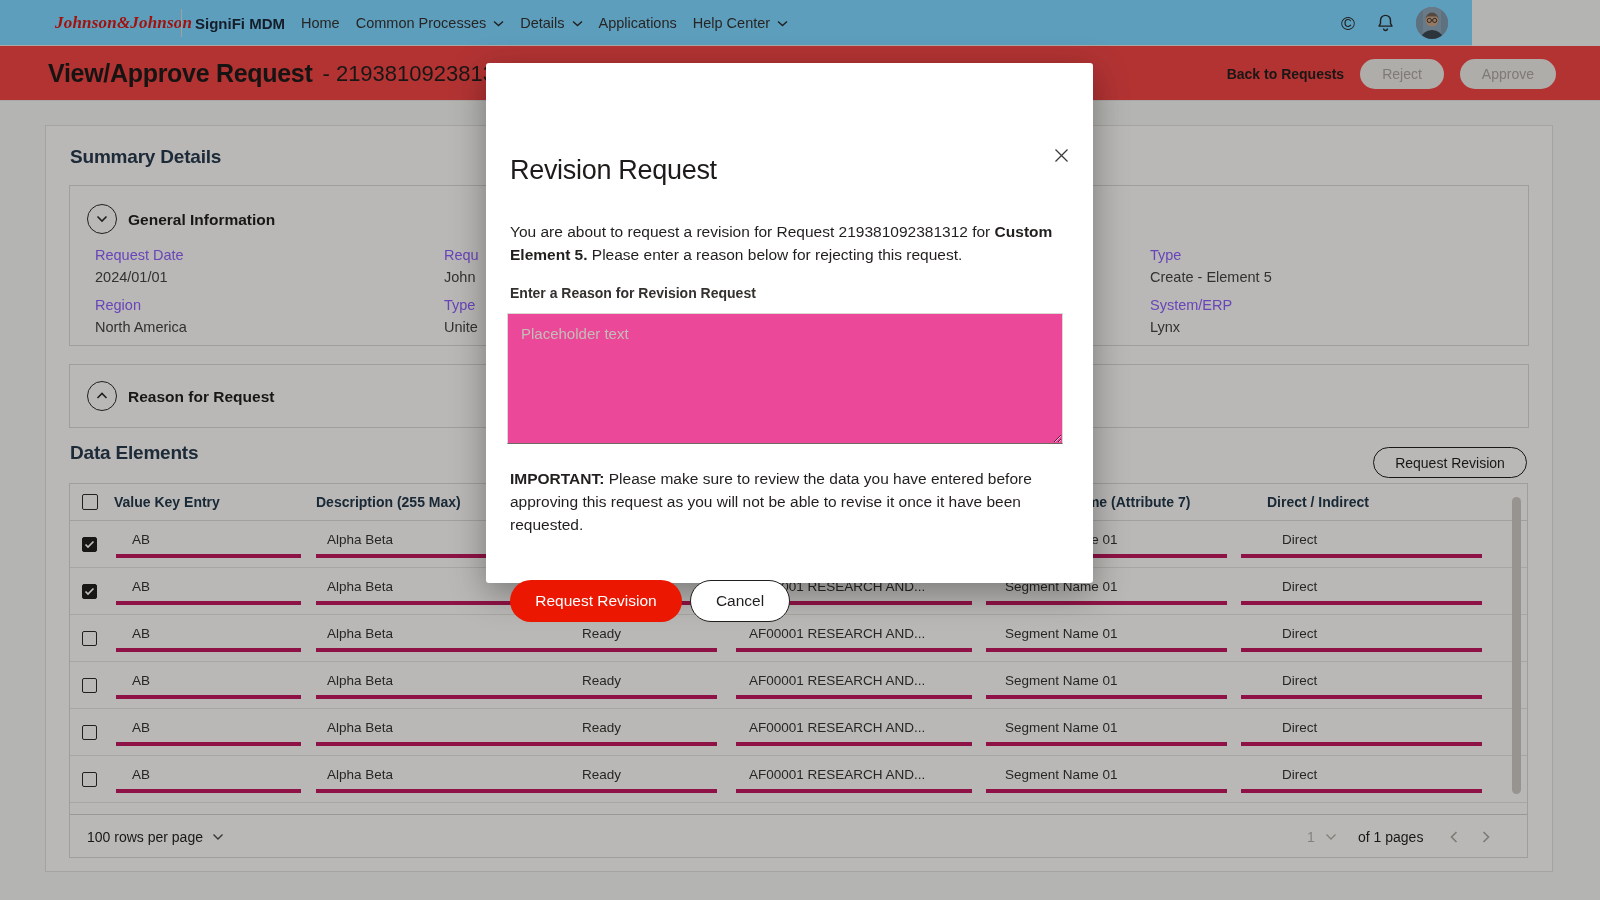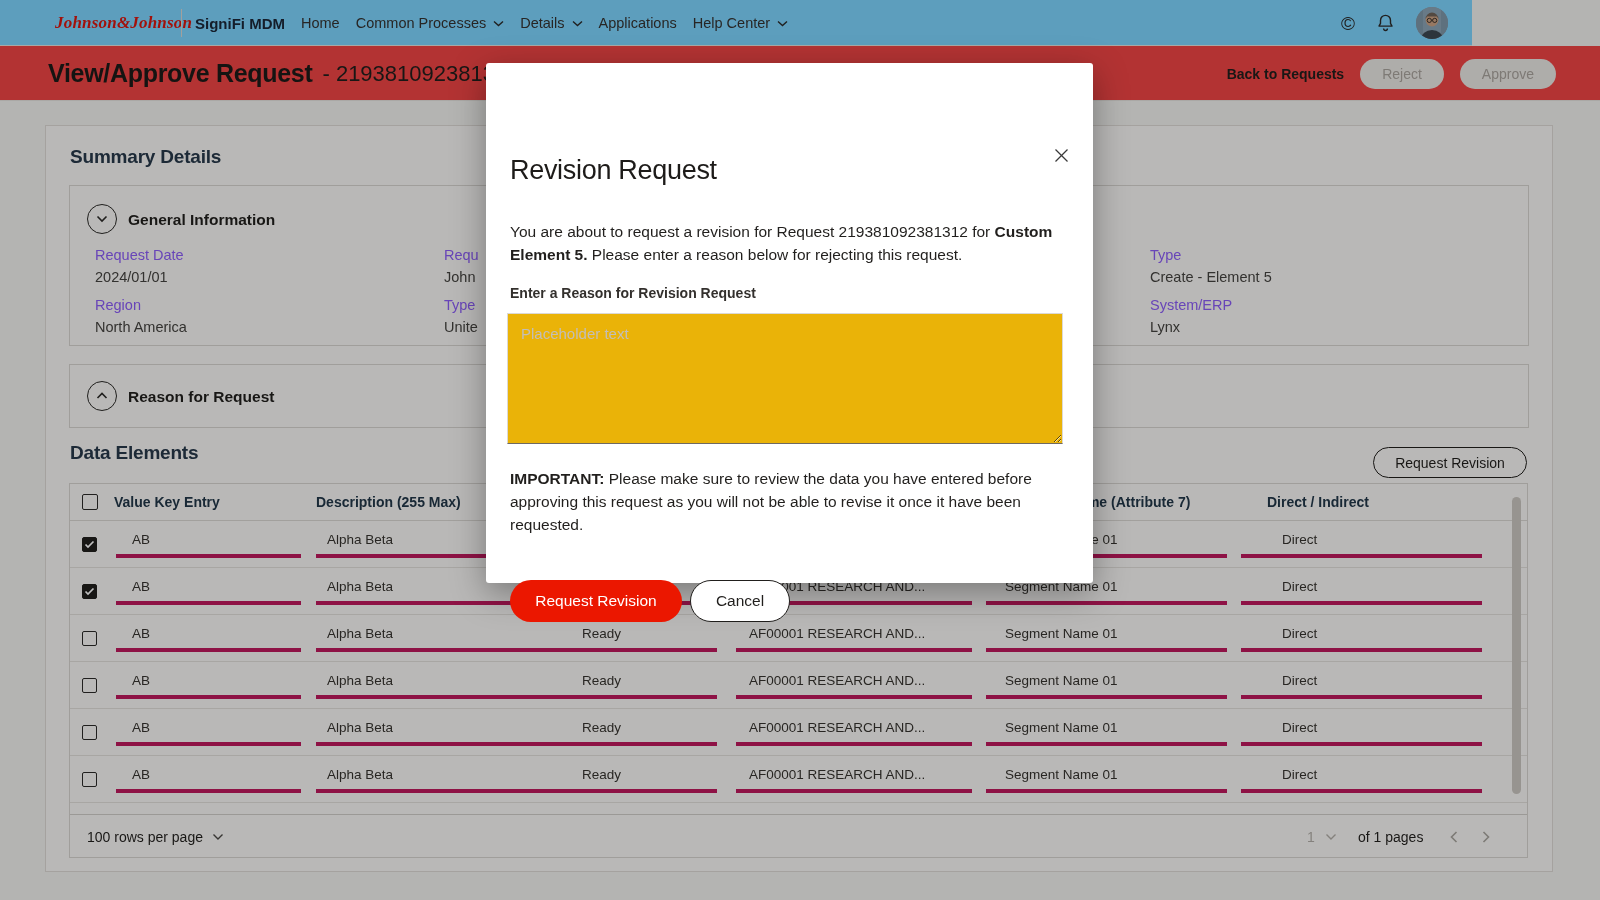--- a/index.html
+++ b/index.html
@@ -74,21 +74,21 @@
   
   .overlay { position:absolute; inset:0; background:rgba(0,0,0,0.25); }
   .modal { position:absolute; left:486px; top:63px; width:607px; height:520px; background:#ffffff;
            border-radius:3px; box-shadow:0 10px 34px rgba(0,0,0,0.35); }
   .modal-close { position:absolute; right:22px; top:82px; width:20px; height:20px; background:none; border:none;
                  cursor:pointer; display:flex; align-items:center; justify-content:center; }
   .modal-title { position:absolute; left:24px; top:92px; font-size:27px; font-weight:500; color:#1d1b19;
                  letter-spacing:-0.3px; }
   .modal-body { position:absolute; left:24px; top:157px; width:544px; font-size:15.5px; line-height:23px; color:#211f1d; }
   .reason-label { position:absolute; left:24px; top:222px; font-size:14px; font-weight:700; color:#33302d; }
-  .reason-ta { position:absolute; left:21px; top:250px; width:556px; height:131px; background:#eab308;
+  .reason-ta { position:absolute; left:21px; top:250px; width:556px; height:131px; background:#ec4899;
                border:1px solid #dcd9d4; border-bottom:1px solid #6e6962; resize:both;
                font-family:inherit; font-size:15px; color:#36332f; padding:11px 13px; outline:none; }
   .reason-ta::placeholder { color:#c3beb8; }
   .important { position:absolute; left:24px; top:404px; width:544px; font-size:15.5px; line-height:23px; color:#211f1d; }
   .modal-btns { position:absolute; left:24px; top:517px; display:flex; gap:8px; }
   .btn-primary { width:172px; height:42px; border-radius:21px; border:none; background:#eb1700; color:#ffffff;
                  font-size:15.5px; font-weight:500; font-family:inherit; cursor:pointer; }
   .btn-cancel { width:100px; height:42px; border-radius:21px; border:1.3px solid #211f1d; background:#ffffff;
                 color:#211f1d; font-size:15.5px; font-family:inherit; cursor:pointer; }
   svg { display:block; }

